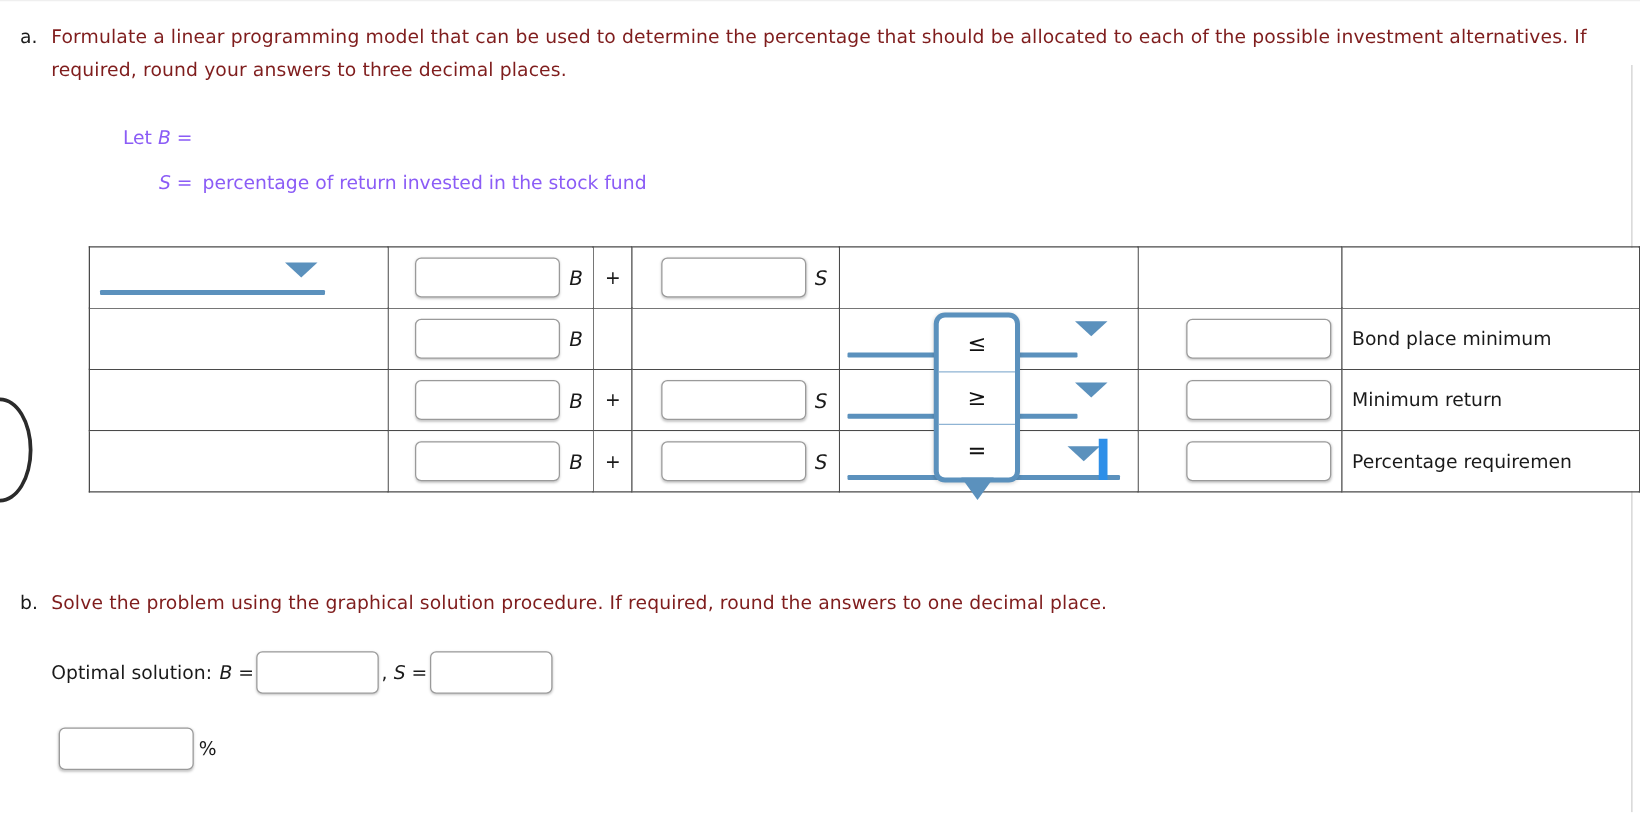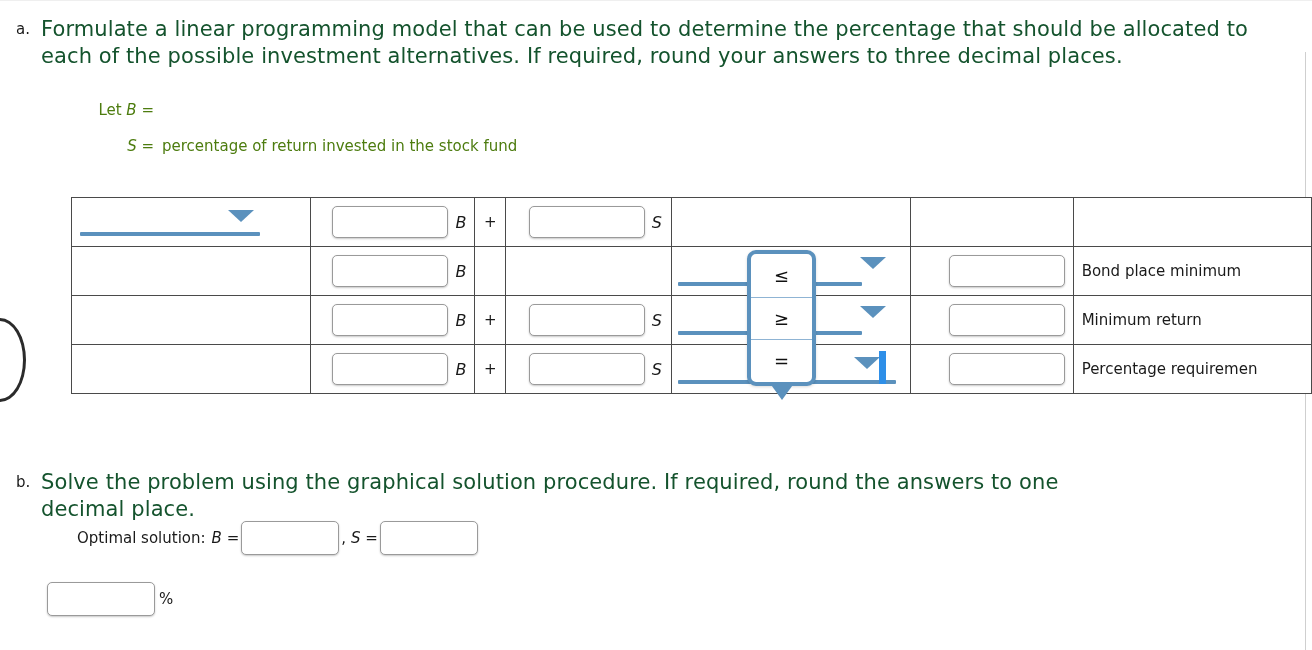--- a/index.html
+++ b/index.html
@@ -14,37 +14,37 @@
   #page {
     position: relative;
     width: 1312px; height: 650px;
     background: #ffffff;
     overflow: hidden;
   }
 
   
   .qblock {
     position: absolute;
-    font-size: 21px;
-    color: #14532d;
+    font-size: 15px;
+    color: #7f1d1d;
     line-height: 27px;
     letter-spacing: 0.1px;
   }
   .qmark {
     position: absolute;
     font-size: 15px;
     color: #1a1a1a;
     line-height: 27px;
   }
   .qtext-a { left: 41px; top: 16px; width: 1230px; }
   .qtext-b { left: 41px; top: 469px; width: 1100px; }
   .ital { font-style: italic; }
 
   
-  .defs { position: absolute; left: 80px; top: 101px; font-size: 15px; color: #4d7c0f; }
+  .defs { position: absolute; left: 80px; top: 101px; font-size: 15px; color: #8b5cf6; }
   .defrow { display: flex; align-items: baseline; height: 36px; }
   .deflabel { width: 82px; text-align: right; padding-right: 8px; white-space: nowrap; }
   .defval { white-space: nowrap; }
 
   
   .lp-table {
     position: absolute;
     left: 71px; top: 197px;
     border-collapse: collapse;
     table-layout: fixed;
@@ -159,21 +159,21 @@
     border-right: 13px solid transparent;
     border-top: 18px solid #5b91bd;
   }
 
   
   .desc { white-space: nowrap; font-size: 15px; }
 
   
   .ansrow { position: absolute; font-size: 15px; color: #1a1a1a; display: flex; align-items: center; }
   .ansrow .tbox { margin: 0 2px; }
-  .ans-opt { left: 41px; top: 521px; margin-left: 36px; }
+  .ans-opt { left: 41px; top: 521px; }
   .ans-val { left: 41px; top: 582px; }
   .ans-opt .tbox { width: 98px; height: 34px; }
   .ans-val .tbox { width: 108px; height: 34px; }
   .pct { margin-left: 2px; }
 
   
   #left-arc {
     position: absolute;
     left: -26px; top: 318px;
     width: 52px; height: 84px;

